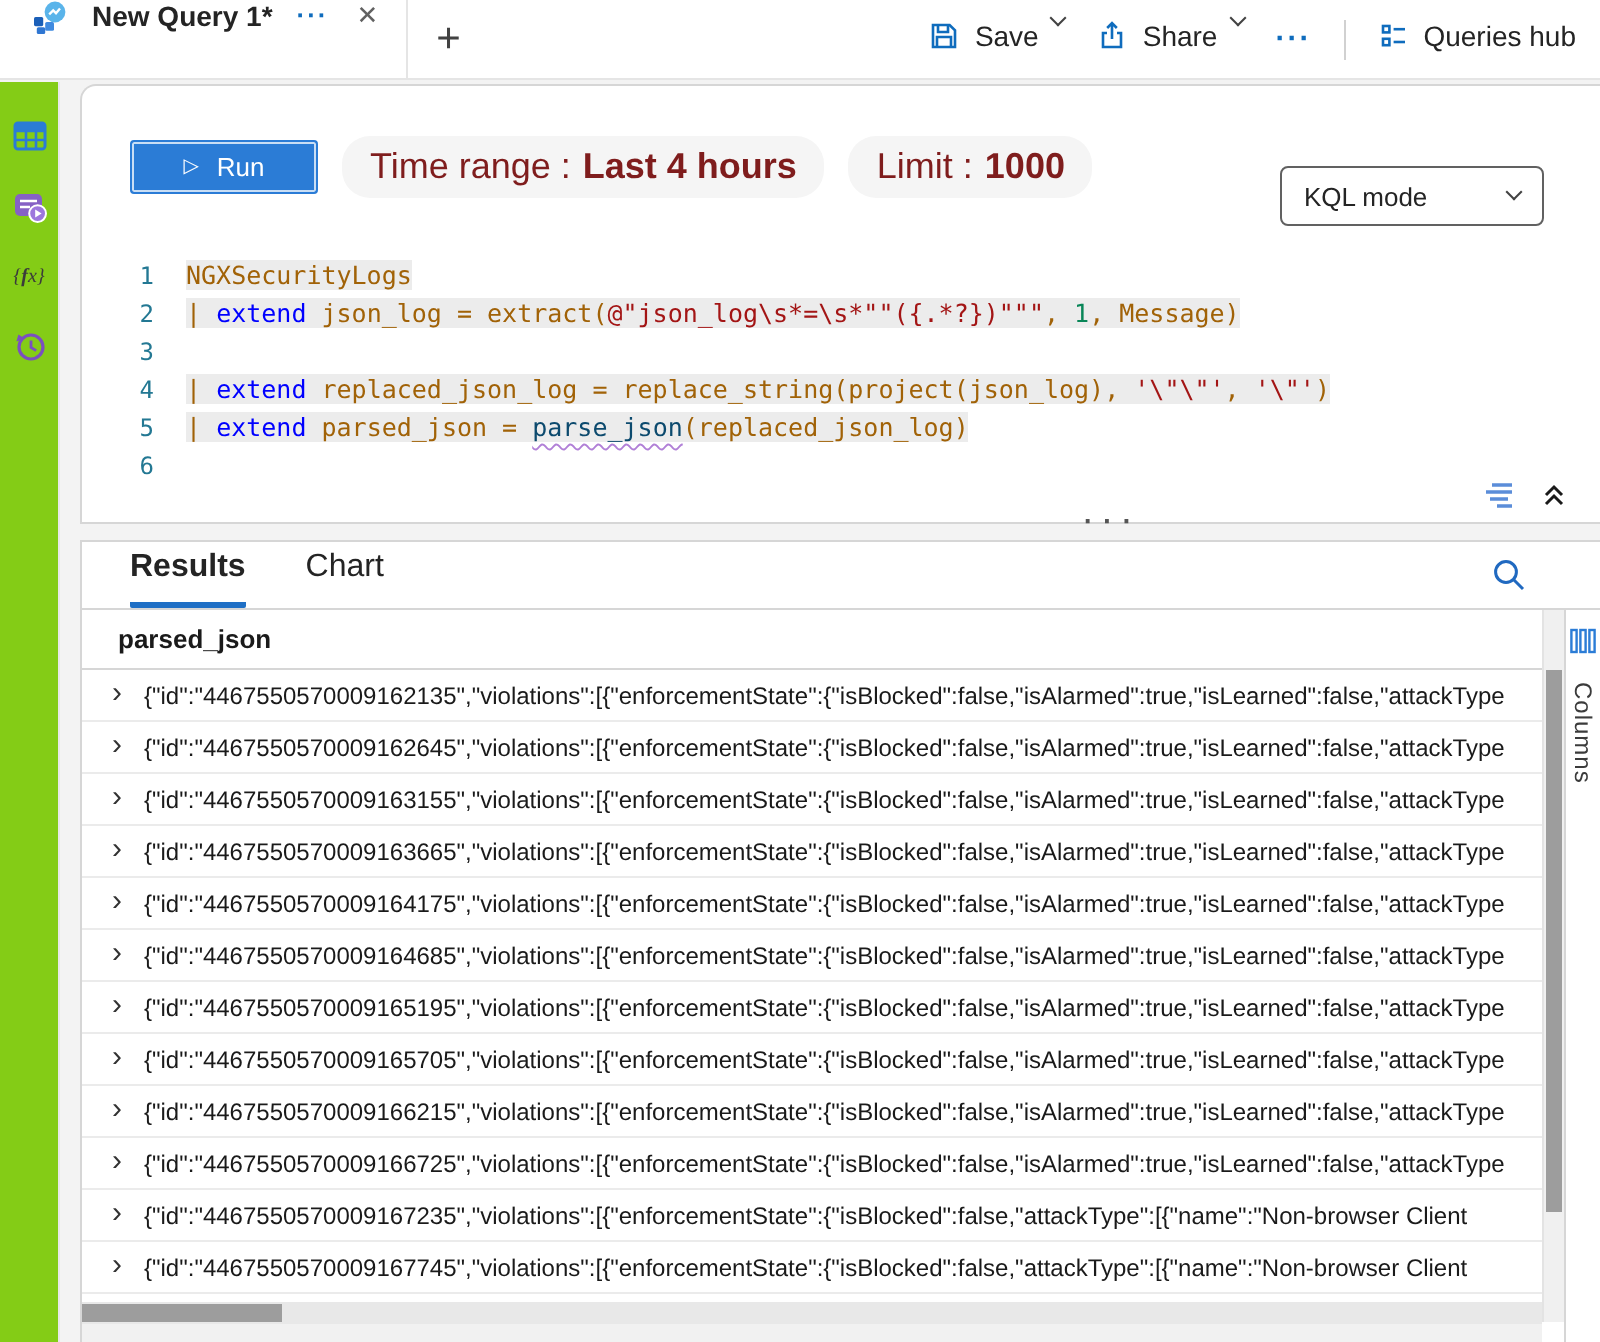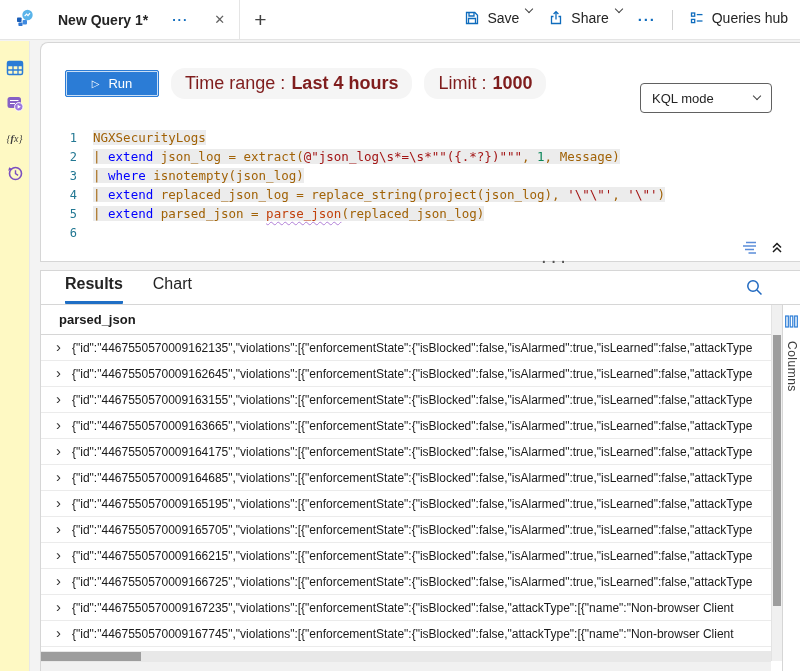--- a/index.html
+++ b/index.html
@@ -1,33 +1,33 @@
 <!DOCTYPE html>
 <html><head>
 <meta charset="utf-8">
 <style>
   * { margin:0; padding:0; box-sizing:border-box; }
   html,body { width:800px; height:671px; overflow:hidden; }
   body { background:#f3f3f3; font-family:"Liberation Sans", sans-serif; color:#242424; position:relative; }
 
   
   .topbar { position:absolute; top:0; left:0; right:0; height:40px; background:#fff; border-bottom:1px solid #e5e5e5; display:flex; align-items:center; }
-  .tab { height:100%; display:flex; align-items:center; gap:24px; padding:0 12px 0 16px; border-right:1px solid #e5e5e5; background:#fff; }
+  .tab { height:100%; display:flex; align-items:flex-start; gap:12px; padding:0 12px 0 16px; border-right:1px solid #e5e5e5; background:#fff; }
   .tab-title { font-size:14px; font-weight:700; color:#242424; }
   .tab-dots { color:#0f6cbd; font-weight:700; font-size:13px; letter-spacing:1px; cursor:pointer; }
   .tab-close { color:#616161; font-size:13px; cursor:pointer; padding:0 2px; }
   .new-tab { font-size:21px; font-weight:300; color:#424242; margin-left:14px; cursor:pointer; line-height:1; }
   .topbar-right { margin-left:auto; display:flex; align-items:center; gap:16px; padding-right:12px; }
   .cmd-btn { display:flex; align-items:flex-start; gap:7px; font-size:14px; color:#242424; cursor:pointer; }
   .chev { display:inline-block; width:6px; height:6px; border-right:1.4px solid #424242; border-bottom:1.4px solid #424242; transform:rotate(45deg); margin-top:-4px; }
   .more-dots { color:#0f6cbd; font-weight:700; font-size:15px; letter-spacing:1px; cursor:pointer; }
   .vdiv { width:1px; height:20px; background:#d1d1d1; }
 
   
-  .rail { position:absolute; left:0; top:41px; bottom:0; width:30px; background:#fef9c3; border-right:1px solid #e8e8e8; display:flex; flex-direction:column; align-items:center; padding-top:18px; gap:17px; }
+  .rail { position:absolute; left:0; top:41px; bottom:0; width:30px; background:#84cc16; border-right:1px solid #e8e8e8; display:flex; flex-direction:column; align-items:center; padding-top:18px; gap:17px; }
   .rail-icon { width:18px; height:18px; cursor:pointer; display:flex; align-items:center; justify-content:center; }
   .fx-text { font-size:10px; color:#3b3b3b; font-style:italic; font-family:"Liberation Serif", serif; white-space:nowrap; }
 
   
   .query-card { position:absolute; left:40px; top:42px; right:0; height:220px; background:#fff; border:1px solid #d6d6d6; border-right:none; border-top-left-radius:8px; }
   .qtoolbar { display:flex; align-items:center; gap:12px; padding:10px 28px 6px 24px; }
   .run-btn { display:flex; align-items:center; justify-content:center; gap:9px; width:94px; height:27px; background:#2b7cd6; color:#fff; font-size:13px; border:1px solid #2b7cd6; border-radius:2px; box-shadow:inset 0 0 0 1px rgba(255,255,255,.75); cursor:pointer; }
   .run-play { font-size:10px; }
   .pill { display:flex; align-items:center; gap:6px; background:#f5f5f5; border-radius:14px; padding:5px 14px; font-size:18px; color:#7f1d1d; cursor:pointer; }
   .pill b { font-weight:700; }
@@ -35,21 +35,21 @@
 
   
   .editor { padding-top:9px; font-family:"DejaVu Sans Mono", monospace; font-size:12.5px; }
   .code-line { display:flex; height:19px; align-items:center; }
   .line-num { width:36px; text-align:right; margin-right:16px; color:#237893; font-size:12px; }
   .line-text { background:#ececec; white-space:pre; }
   .seg-plain { color:#a16207; }
   .seg-kw { color:#0000ff; }
   .seg-str { color:#a31515; }
   .seg-num { color:#098658; }
-  .seg-fnwarn { color:#c2410c; text-decoration:underline wavy #b180d7; text-decoration-thickness:1px; text-underline-offset:3px;text-align:right; }
+  .seg-fnwarn { color:#0c4a6e; text-decoration:underline wavy #b180d7; text-decoration-thickness:1px; text-underline-offset:3px;text-align:right; }
   .editor-footer { position:absolute; right:16px; bottom:7px; display:flex; align-items:center; gap:10px; }
   .editor-footer svg { cursor:pointer; display:block; }
 
   
   .handle-dots { position:absolute; top:253px; left:500px; width:110px; text-align:center; font-size:20px; letter-spacing:3px; color:#555; line-height:14px; z-index:5; cursor:row-resize; }
 
   
   .results-card { position:absolute; left:40px; top:270px; right:0; bottom:0; background:#fff; border-top:1px solid #d6d6d6; border-left:1px solid #d6d6d6; }
   .results-tabs { height:34px; display:flex; align-items:flex-end; gap:30px; padding-left:24px; border-bottom:1px solid #d6d6d6; position:relative; }
   .rtab { font-size:16px; padding-bottom:8px; color:#242424; cursor:pointer; border-bottom:3px solid transparent; }
@@ -185,21 +185,20 @@
       <div class="code-line">
         <span class="line-num">1</span>
         <span class="line-text"><span class="seg-plain">NGXSecurityLogs</span></span>
       </div>
       <div class="code-line">
         <span class="line-num">2</span>
         <span class="line-text"><span class="seg-plain">| </span><span class="seg-kw">extend</span><span class="seg-plain"> json_log = extract(</span><span class="seg-str">@"json_log\s*=\s*""({.*?})"""</span><span class="seg-plain">, </span><span class="seg-num">1</span><span class="seg-plain">, Message)</span></span>
       </div>
       <div class="code-line">
         <span class="line-num">3</span>
-        <span class="line-text"><span class="seg-plain">| </span><span class="seg-kw">where</span><span class="seg-plain"> isnotempty(json_log)</span></span>
       </div>
       <div class="code-line">
         <span class="line-num">4</span>
         <span class="line-text"><span class="seg-plain">| </span><span class="seg-kw">extend</span><span class="seg-plain"> replaced_json_log = replace_string(project(json_log), </span><span class="seg-str">'\"\"'</span><span class="seg-plain">, </span><span class="seg-str">'\"'</span><span class="seg-plain">)</span></span>
       </div>
       <div class="code-line">
         <span class="line-num">5</span>
         <span class="line-text"><span class="seg-plain">| </span><span class="seg-kw">extend</span><span class="seg-plain"> parsed_json = </span><span class="seg-fnwarn">parse_json</span><span class="seg-plain">(replaced_json_log)</span></span>
       </div>
       <div class="code-line">

